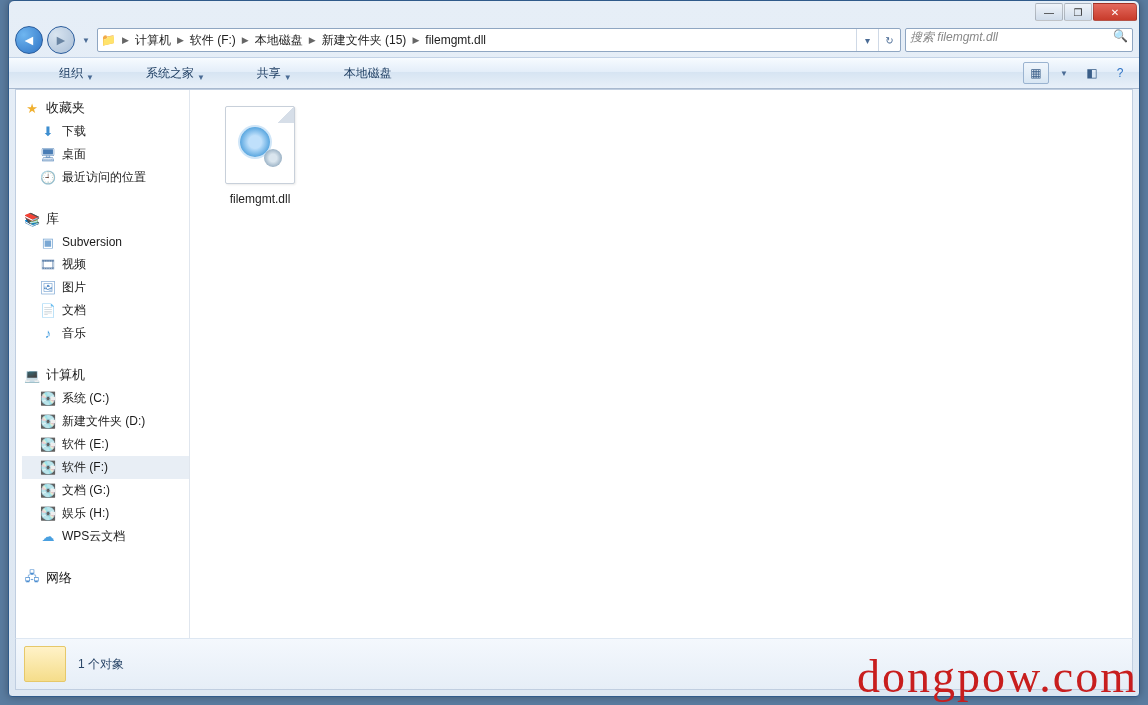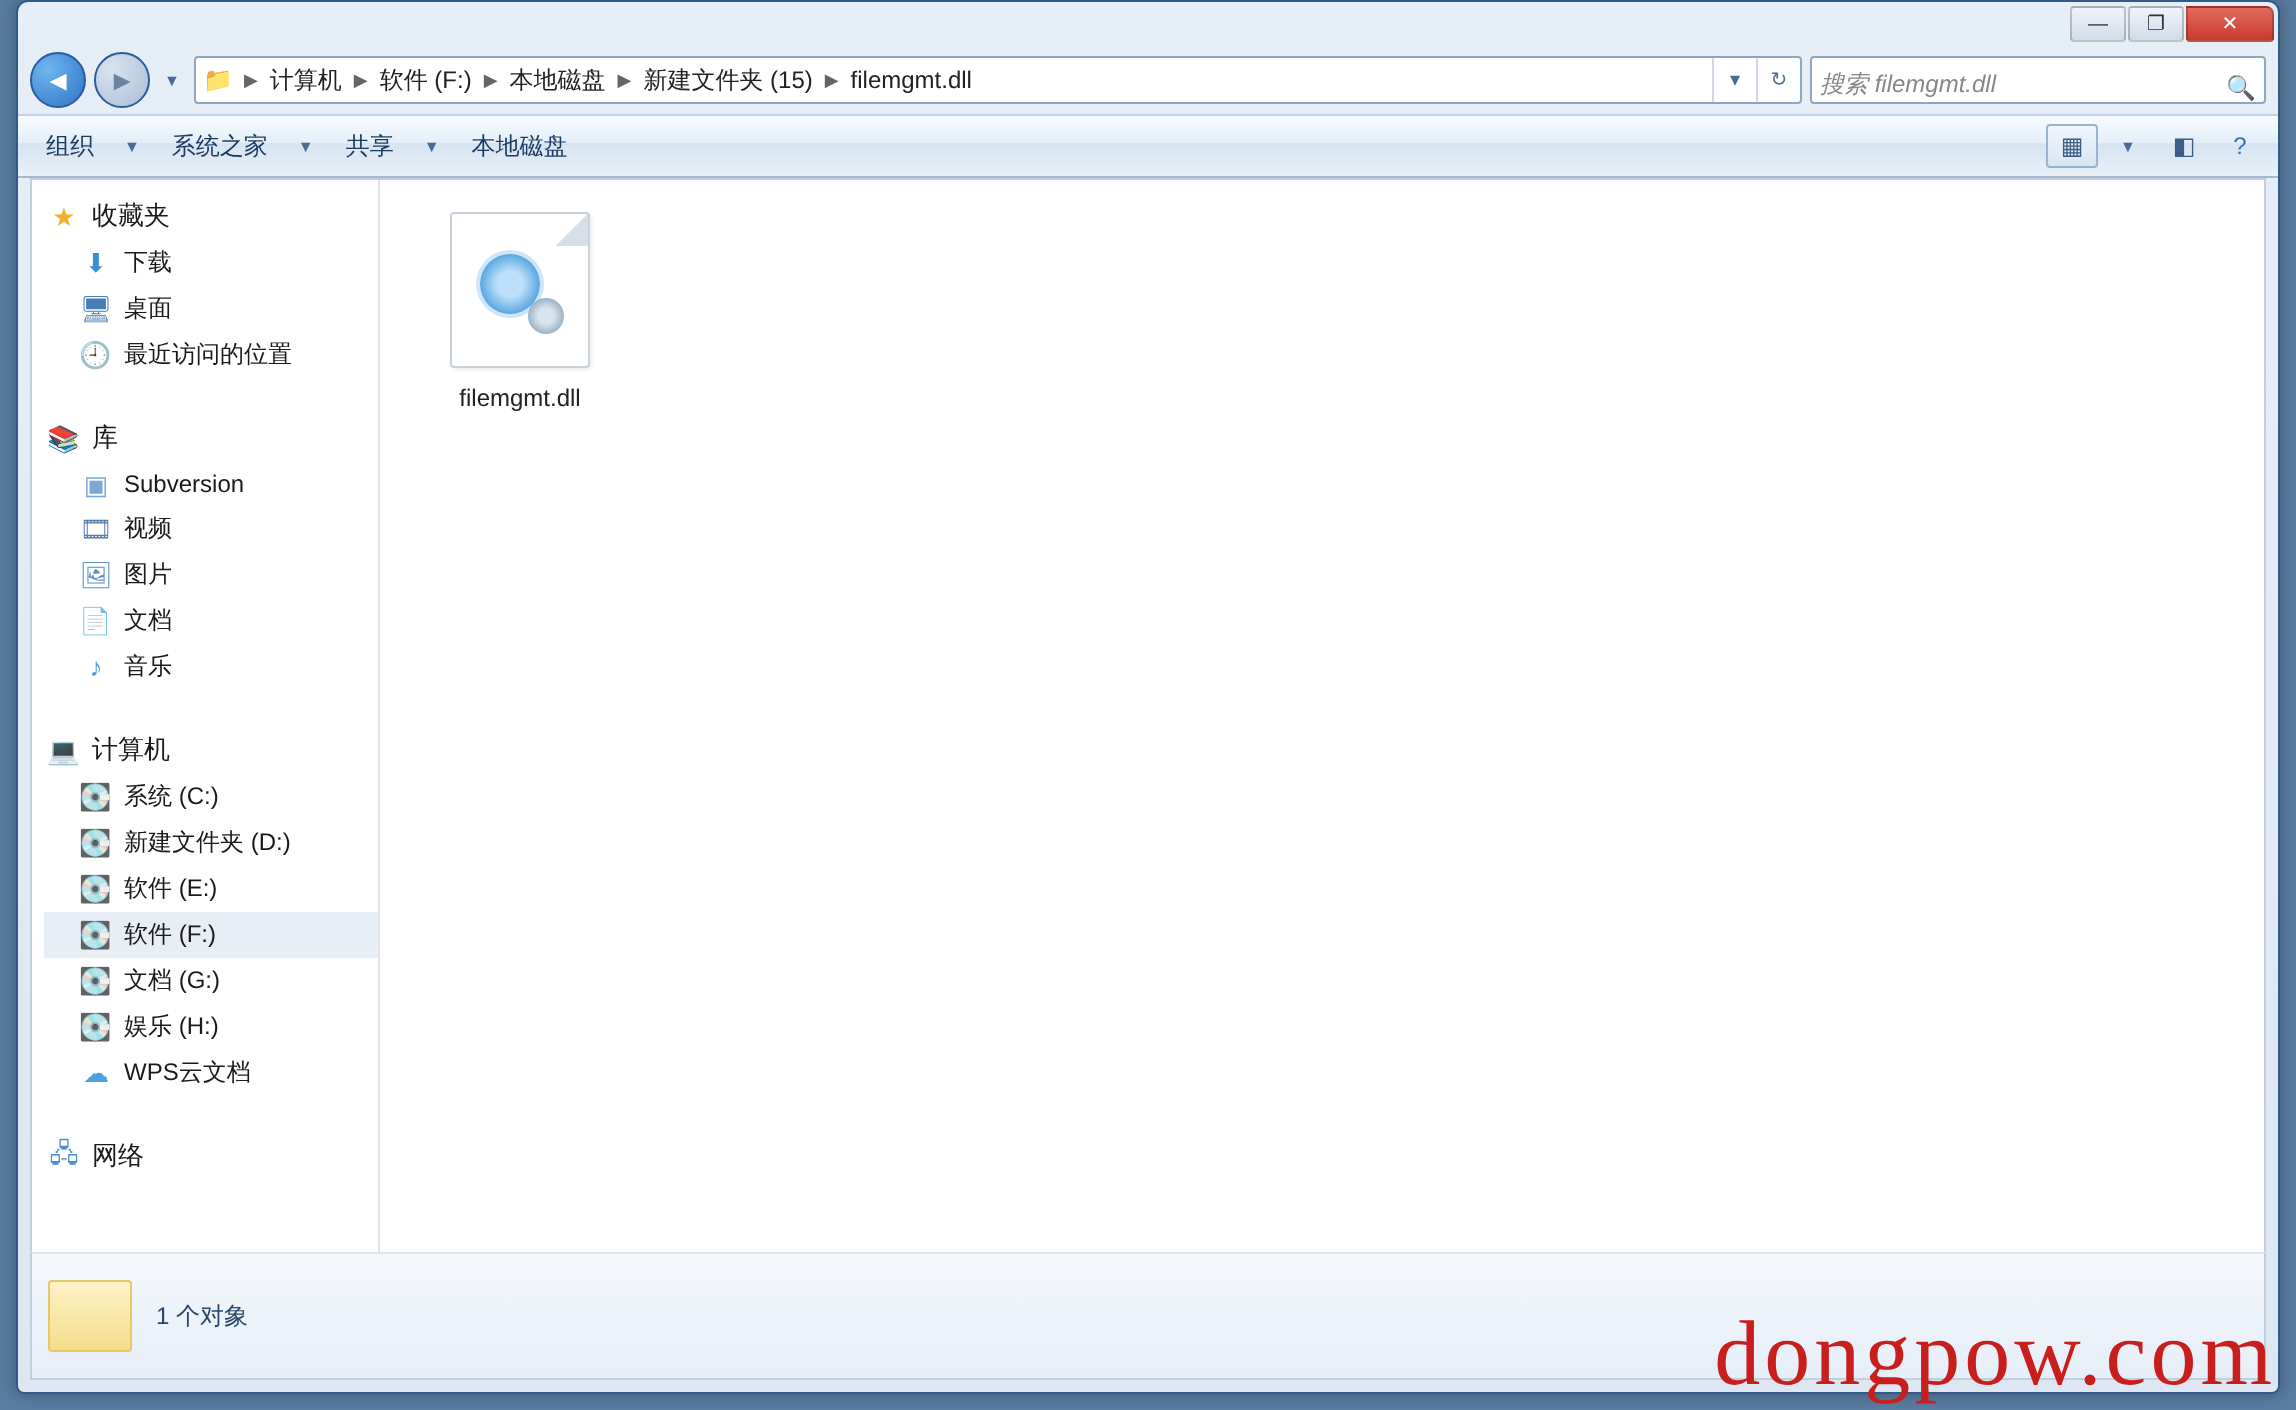--- a/index.html
+++ b/index.html
@@ -17,27 +17,27 @@
   .nav-back, .nav-fwd { width:28px; height:28px; border-radius:50%; background: radial-gradient(circle at 30% 30%, #6fb6f0, #2e73c5); border:1px solid #2a5c9c; display:flex; align-items:center; justify-content:center; color:#fff; font-size:14px; }
   .nav-fwd { background: radial-gradient(circle at 30% 30%, #d8e4f0, #a9bed6); color:#6a85a3; }
   .nav-dd { width:14px; height:20px; display:flex; align-items:center; justify-content:center; color:#4a6b95; font-size:8px; }
 
   .address { flex:1; height:24px; background:#fff; border:1px solid #8fa6c2; border-radius:2px; display:flex; align-items:center; font-size:12px; color:#222; position:relative; }
   .addr-ico { width:22px; display:flex; align-items:center; justify-content:center; }
   .crumb { padding: 0 4px; cursor:default; white-space:nowrap; }
   .crumb-sep { color:#666; font-size:9px; padding:0 2px; }
   .addr-dd, .addr-ref { width:22px; height:22px; display:flex; align-items:center; justify-content:center; border-left:1px solid #cfd9e6; color:#4a6b95; font-size:10px; }
 
-  .searchbox { width:228px; height:24px; background:#fff; border:1px solid #8fa6c2; border-radius:2px; display:flex; align-items:flex-end; padding:0 4px; font-size:12px; color:#888; }
+  .searchbox { width:228px; height:24px; background:#fff; border:1px solid #8fa6c2; border-radius:2px; display:flex; align-items:flex-start; padding:0 4px; font-size:12px; color:#888; }
   .searchbox .sph { flex:1; font-style:italic; color:#888; }
   .searchbox .sic { font-size:12px; color:#4a6b95; }
 
   
   .toolbar { height:32px; background: linear-gradient(to bottom, #f7fbff 0%, #e4eef9 45%, #d6e4f2 46%, #e8f0f9 100%); border-top:1px solid #c2d2e6; border-bottom:1px solid #a8b9cf; display:flex; align-items:center; padding:0 6px; font-size:12px; color:#1a3a5f; }
-  .tbtn { padding:4px 8px; display:flex; align-items:center; gap:15px; border-radius:2px; }
+  .tbtn { padding:4px 8px; display:flex; align-items:flex-end; gap:3px; border-radius:2px;margin-left:36px; }
   .tdd { font-size:8px; color:#4a6b95; }
   .tspace { flex:1; }
   .ticon { width:26px; height:22px; margin-left:2px; border:1px solid transparent; border-radius:2px; display:flex; align-items:center; justify-content:center; color:#3a5e88; font-size:12px; }
   .ticon.sel { border-color:#9ab3d0; background:linear-gradient(to bottom,#f0f6fc,#d8e6f3); }
 
   
   .body { flex:1; display:flex; background:#fff; border-top:1px solid #c0cee0; margin:0 6px; border-left:1px solid #c0cee0; border-right:1px solid #c0cee0; }
   .sidebar { width:174px; background:#fff; overflow:auto; border-right:1px solid #e0e6ee; padding:6px 0 6px 6px; font-size:12px; color:#1a1a1a; }
   .sgroup { margin-bottom:18px; }
   .shdr { display:flex; align-items:center; gap:6px; padding:3px 2px; font-size:13px; }
@@ -47,21 +47,21 @@
 
   .content { flex:1; padding:16px 0 0 22px; display:flex; flex-wrap:wrap; align-content:flex-start; }
   .file { width:96px; display:flex; flex-direction:column; align-items:center; gap:8px; font-size:12px; color:#222; }
   .file .thumb { width:70px; height:78px; background:#fff; border:1px solid #c8d0da; border-radius:2px; box-shadow:1px 1px 2px rgba(0,0,0,0.08); display:flex; align-items:center; justify-content:center; position:relative; }
   .file .thumb::before { content:""; position:absolute; top:0; right:0; width:16px; height:16px; background:linear-gradient(135deg, transparent 49%, #d6dee8 50%); }
   .file .gear { position:relative; width:40px; height:40px; }
   .gear .g1 { position:absolute; width:30px; height:30px; border-radius:50%; background:radial-gradient(circle,#bfe0fb 30%,#5aa7e0 70%); left:0; top:2px; box-shadow:0 0 0 2px #d0e6f8; }
   .gear .g2 { position:absolute; width:18px; height:18px; border-radius:50%; background:radial-gradient(circle,#d9e5ee 30%,#9cb3c6 70%); right:-2px; bottom:-2px; }
 
   
-  .details { height:64px; background:linear-gradient(to bottom,#f4f8fd,#e6eef7); border-top:1px solid #c0cee0; margin:0 6px 6px 6px; border:1px solid #c0cee0; border-top:1px solid #dde7f2; display:flex; align-items:center; padding:0 8px; font-size:12px; color:#2a4668; gap:12px; }
+  .details { height:52px; background:linear-gradient(to bottom,#f4f8fd,#e6eef7); border-top:1px solid #c0cee0; margin:0 6px 6px 6px; border:1px solid #c0cee0; border-top:1px solid #dde7f2; display:flex; align-items:center; padding:0 8px; font-size:12px; color:#2a4668; gap:12px; }
   .details .dico { width:42px; height:36px; background:linear-gradient(to bottom,#fff2c8,#f5dd8a); border:1px solid #e6c86a; border-radius:2px; }
 
   .watermark { position:absolute; right:10px; bottom:2px; font-family: "Times New Roman", serif; font-size:46px; color:#c81e1e; letter-spacing:2px; pointer-events:none; }
 </style>
 </head>
 <body>
 
 <div class="window">
 
   <div class="titlebar">

